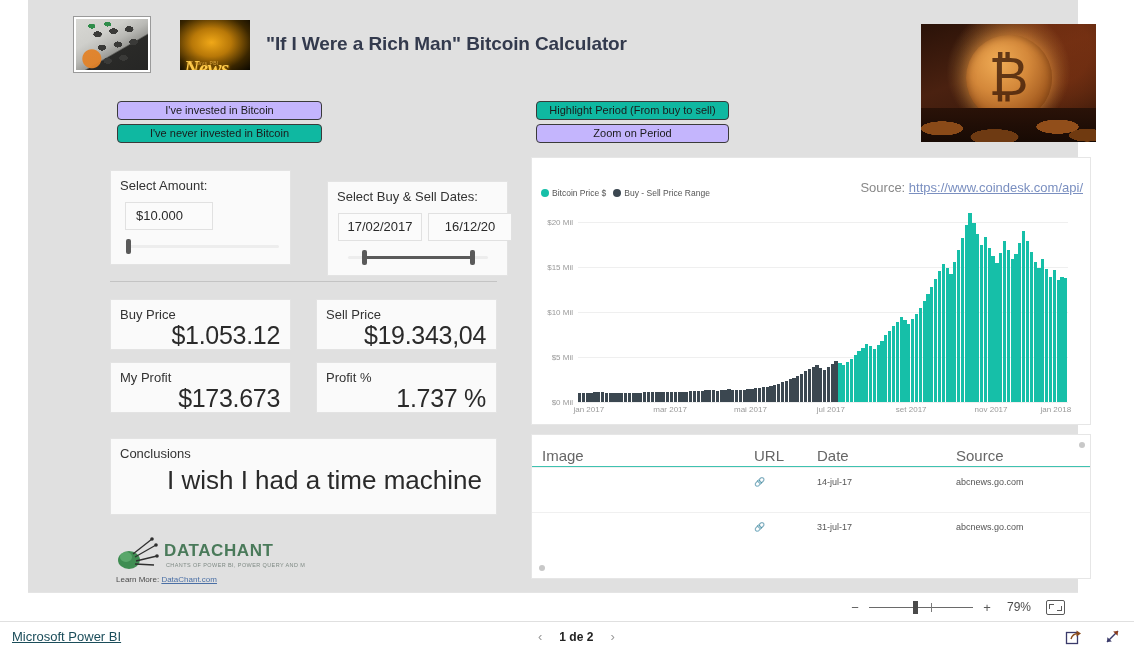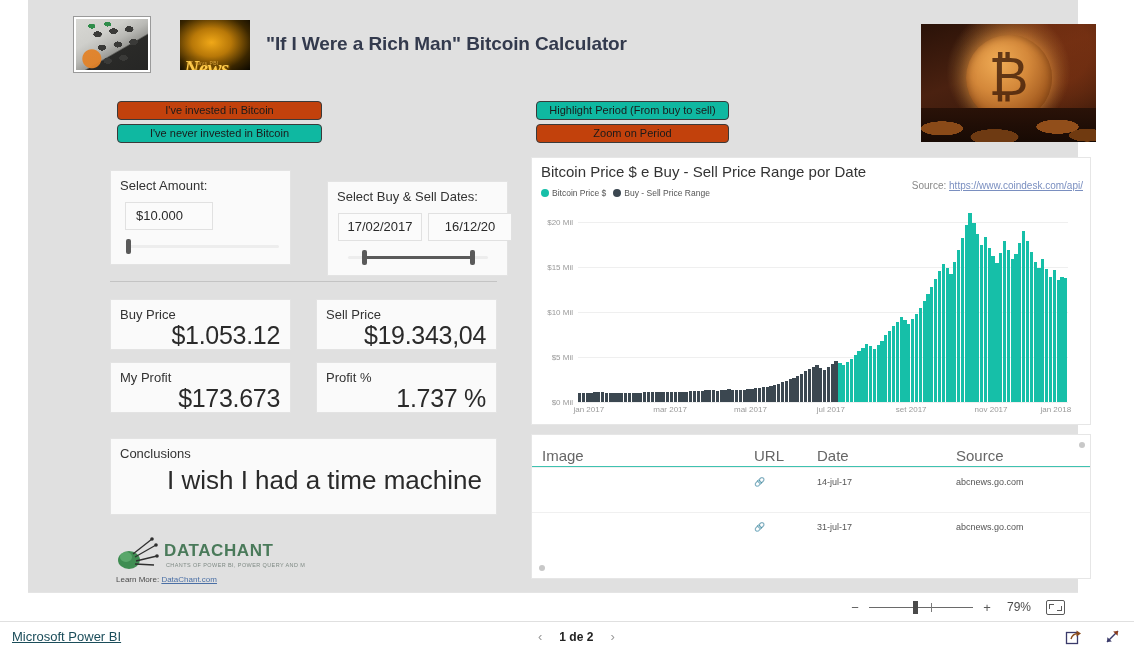--- a/index.html
+++ b/index.html
@@ -82,21 +82,21 @@
       radial-gradient(ellipse 34px 11px at 42% 85%, #6e3a12 0 70%, rgba(0,0,0,0) 71%),
       radial-gradient(ellipse 30px 10px at 78% 55%, #914e1a 0 70%, rgba(0,0,0,0) 71%),
       radial-gradient(ellipse 26px 9px at 95% 80%, #703a10 0 70%, rgba(0,0,0,0) 71%),
       linear-gradient(#2a1208, #170a04);
   }
 
   
   .pbi-btn {
     position:absolute; height: 19px; border:1px solid #3a3a3a; border-radius: 4px;
     font-size: 11px; color:#1a1a1a; text-align:center; line-height:17px;
-    background:#c2410c; cursor:pointer; white-space:nowrap;
+    background:#c4b5fd; cursor:pointer; white-space:nowrap;
   }
   .pbi-btn.on { background:#0fb8a1; }
   #btn-invested { left: 89px; top: 101px; width: 205px; }
   #btn-never-invested { left: 89px; top: 124px; width: 205px; }
   #btn-highlight { left: 508px; top: 101px; width: 193px; }
   #btn-zoom-period { left: 508px; top: 124px; width: 193px; }
 
   
   .card {
     position:absolute; background:#fafafa; border:1px solid #e3e3e3;
@@ -165,21 +165,21 @@
     position:absolute; left: 503px; top: 157px; width: 560px; height: 268px;
     background:#ffffff; border:1px solid #e6e6e6;
   }
   .chart-title {
     position:absolute; left: 9px; top: 5px; font-size: 15px; color:#333333;
   }
   .chart-legend { position:absolute; left: 9px; top: 30px; display:flex; gap:7px; align-items:center; }
   .legend-item { display:flex; align-items:center; gap:3px; font-size: 8.5px; color:#555555; }
   .legend-dot { width:8px; height:8px; border-radius:50%; display:inline-block; }
   .chart-source {
-    position:absolute; right: 7px; top: 22px; font-size: 10px; color:#888888;
+    position:absolute; right: 7px; top: 22px; font-size: 13px; color:#888888;
   }
   .chart-source a { color:#7a8fc0; text-decoration:underline; }
   .plot {
     position:absolute; left: 46px; top: 50px; right: 22px; bottom: 22px;
   }
   .gridline { position:absolute; left:0; right:0; height:1px; background:#efefef; }
   .ytick {
     position:absolute; right: 100%; margin-right:5px; transform:translateY(-50%);
     font-size: 8px; color:#9a9a9a; white-space:nowrap;
   }
@@ -327,21 +327,20 @@
       </svg>
       <div class="logo-word">DATACHANT</div>
       <div class="logo-tag">CHANTS OF POWER BI, POWER QUERY AND M</div>
       <div class="logo-learn">
         <span>Learn More:</span>
         <a href="#">DataChant.com</a>
       </div>
     </div>
 
     <div id="chart-visual">
-      <div class="chart-title">Bitcoin Price $ e Buy - Sell Price Range por Date</div>
 
       <div class="chart-legend">
         <span class="legend-item">
           <span class="legend-dot" style="background: rgb(22, 191, 168);"></span>
           <span>Bitcoin Price $</span>
         </span>
         <span class="legend-item">
           <span class="legend-dot" style="background: rgb(59, 71, 80);"></span>
           <span>Buy - Sell Price Range</span>
         </span>

